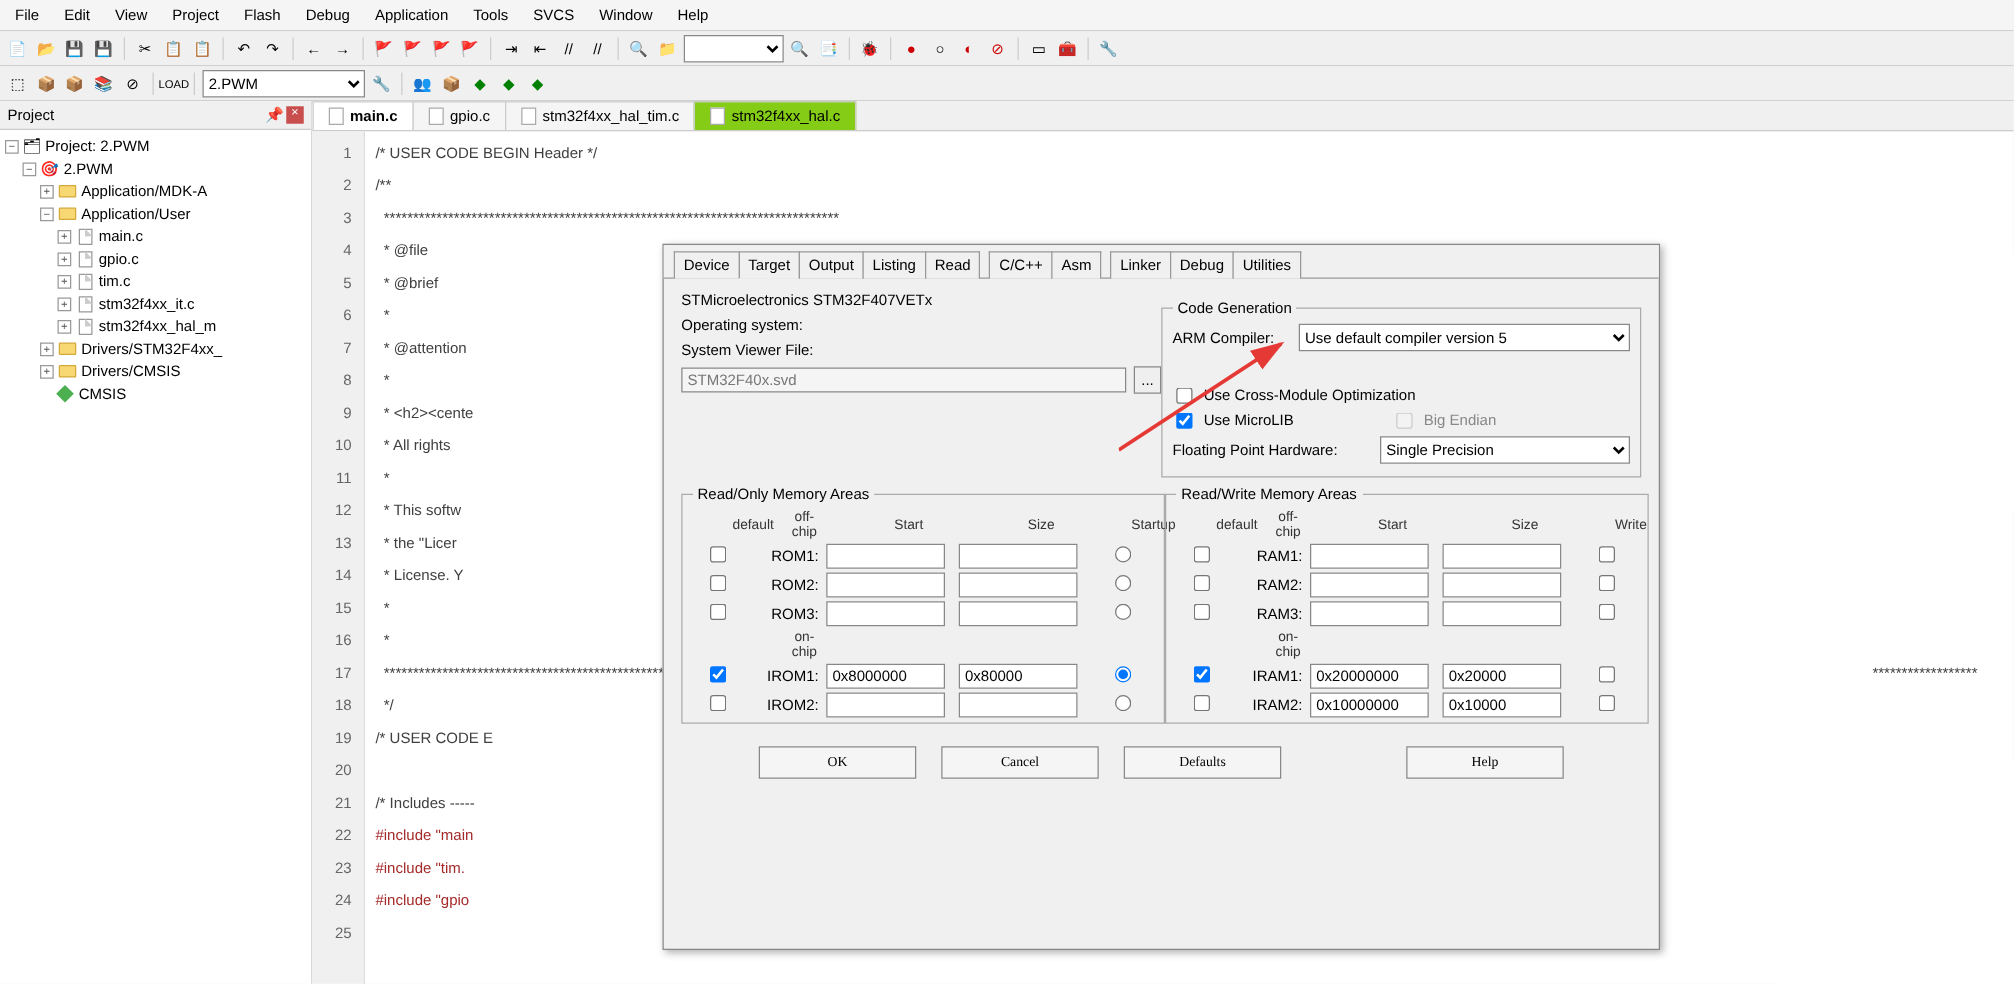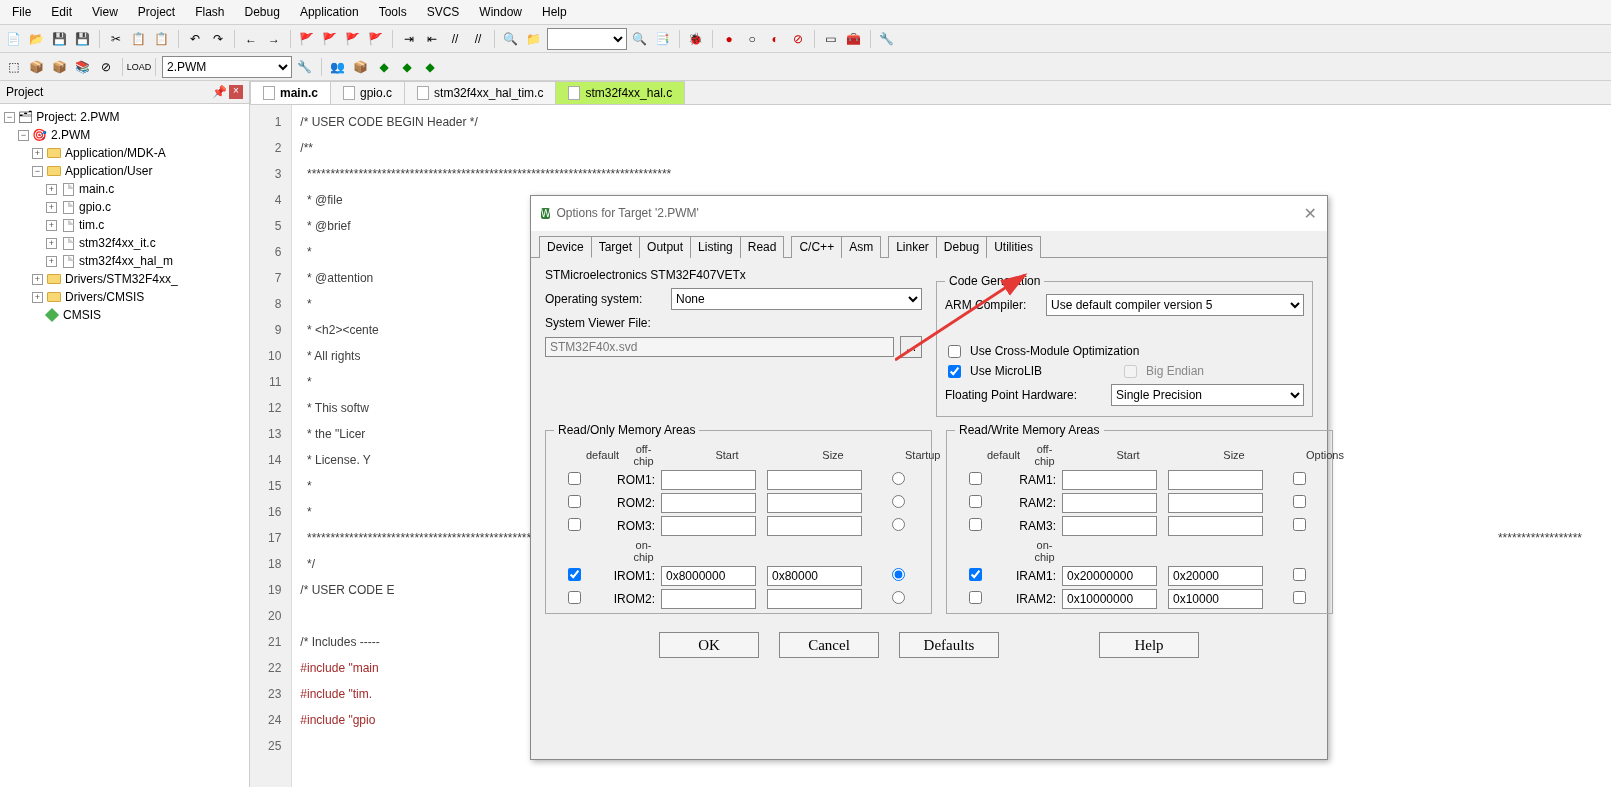--- a/index.html
+++ b/index.html
@@ -23,58 +23,58 @@
 .folder { background: #f7d873; border: 1px solid #d4a83a; width: 14px; height: 10px; border-radius: 1px; }
 .file-icon { background: #fff; border: 1px solid #999; width: 11px; height: 13px; position: relative; }
 .file-icon::after { content: ''; position: absolute; top: -1px; right: -1px; border: 3px solid transparent; border-left-color: #ccc; border-bottom-color: #ccc; }
 .diamond { width: 10px; height: 10px; background: #4caf50; transform: rotate(45deg); }
 .expander { width: 11px; height: 11px; border: 1px solid #999; text-align: center; line-height: 9px; font-size: 9px; color: #555; }
 
 .editor-area { flex: 1; background: #fff; display: flex; flex-direction: column; position: relative; }
 .tabs { background: #f0f0f0; display: flex; border-bottom: 1px solid #ccc; }
 .tab { padding: 4px 12px; border: 1px solid #ccc; border-bottom: none; background: #f5f5f5; margin-right: -1px; display: flex; align-items: center; gap: 5px; }
 .tab.active { background: #fff; font-weight: bold; }
-.tab.red { background: #bef264; }
+.tab.red { background: #84cc16; }
 .tab .fi { width: 12px; height: 14px; background: #fff; border: 1px solid #aaa; position: relative; }
 
 .code { flex: 1; display: flex; font-family: "Consolas", monospace; font-size: 16px; overflow: hidden; }
 .gutter { background: #f0f0f0; border-right: 1px solid #ddd; padding: 4px 10px 4px 18px; text-align: right; color: #666; }
 .gutter div { height: 26px; line-height: 26px; }
 .code-text { padding: 4px 8px; white-space: pre; color: #333; }
 .code-text div { height: 26px; line-height: 26px; }
 .c-comment { color: #404040; }
 .c-preproc { color: #a52a2a; }
 
 
 .dialog { position: absolute; left: 530px; top: 195px; width: 798px; height: 565px; background: #f0f0f0; border: 1px solid #888; box-shadow: 2px 2px 6px rgba(0,0,0,.3); }
 .dlg-title { background: #fff; padding: 8px 10px; display: flex; justify-content: space-between; align-items: center; font-size: 13px; color: #666;}
 .dlg-title .ic { width: 16px; height: 16px; background: #2e7d32; color: #fff; text-align: center; font-size: 10px; line-height: 16px; border-radius: 2px; margin-right: 6px; }
 .dlg-title .x { font-size: 16px; color: #888; }
 .dlg-tabs { display: flex; border-bottom: 1px solid #999; padding: 4px 8px 0 8px; background: #f0f0f0; font-family: Tahoma; font-size: 13px; }
 .dlg-tab { padding: 3px 7px; border: 1px solid #999; border-bottom: none; margin-right: -1px; background: #f0f0f0; position: relative; top: 1px; }
 .dlg-tab.active { background: #f0f0f0; border-bottom: 1px solid #f0f0f0; }
 .dlg-body { padding: 10px 14px; }
 .dlg-buttons { display: flex; gap: 20px; justify-content: center; padding: 8px; }
-.dlg-btn { width: 100px; height: 26px; border: 1px solid #888; background: #f5f5f5; font-family: Tahoma; font-size: 15px; }
+.dlg-btn { width: 126px; height: 26px; border: 1px solid #888; background: #f5f5f5; font-family: Tahoma; font-size: 11px; }
 
 .row { display: flex; align-items: center; margin-bottom: 6px; gap: 6px; }
 label { font-size: 12px; }
 input[type=text] { border: 1px solid #888; padding: 2px 4px; height: 20px; font-size: 12px; }
 select { border: 1px solid #888; height: 22px; font-size: 12px; background: #fff; }
 input[type=checkbox], input[type=radio] { margin: 0 3px; }
 
 fieldset { border: 1px solid #aaa; padding: 6px 8px 4px 8px; margin-top: 6px; }
 legend { font-size: 12px; padding: 0 4px; }
 
 .mem-grid { display: grid; grid-template-columns: 40px 55px 100px 100px 50px; gap: 3px 6px; align-items: center; font-size: 12px; }
 .mem-grid .hdr { text-align: center; color: #333; font-size: 11px; margin-left: 32px; }
 .mem-grid input[type=text] { width: 95px; }
 .mem-label { text-align: right; }
 
-.two-col { display: flex; gap: 14px; }
+.two-col { display: flex; }
 .two-col > div { flex: 1; }
 
 .arrow { position: absolute; left: 895px; top: 270px; pointer-events: none; }
 .disabled { color: #888; }
 </style>
 </head>
 <body>
 
 <div class="menubar">
   <span>File</span>
@@ -295,45 +295,40 @@
           <div>23</div>
           <div>24</div>
           <div>25</div>
         </div>
       <div class="code-text" id="codetext"><div class="c-comment">/* USER CODE BEGIN Header */</div><div class="c-comment">/**</div><div class="c-comment">  ******************************************************************************</div><div class="c-comment">  * @file</div><div class="c-comment">  * @brief</div><div class="c-comment">  *</div><div class="c-comment">  * @attention</div><div class="c-comment">  *</div><div class="c-comment">  * &lt;h2&gt;&lt;cente</div><div class="c-comment">  * All rights</div><div class="c-comment">  *</div><div class="c-comment">  * This softw</div><div class="c-comment">  * the "Licer</div><div class="c-comment">  * License. Y</div><div class="c-comment">  *</div><div class="c-comment">  *</div><div class="c-comment">  ******************************************************************************<span style="position: relative; left: 820px;">  ******************</span></div><div class="c-comment">  */</div><div class="c-comment">/* USER CODE E</div><div class=""></div><div class="c-comment">/* Includes -----<span style="position: relative; left: 820px;">-----*/</span></div><div class="c-preproc">#include "main</div><div class="c-preproc">#include "tim.</div><div class="c-preproc">#include "gpio</div><div class=""></div></div>
     </div>
   </div>
 </div>
 
 <div class="dialog">
-  <div class="dlg-title">
-    <span><span class="ic">W</span><span>Options for Target '2.PWM'</span></span>
-    <span class="x">✕</span>
-  </div>
   <div class="dlg-tabs">
     <div class="dlg-tab">Device</div>
     <div class="dlg-tab active">Target</div>
     <div class="dlg-tab">Output</div>
     <div class="dlg-tab">Listing</div>
     <div class="dlg-tab">Read</div>
     <div class="dlg-tab" style="margin-left:8px">C/C++</div>
     <div class="dlg-tab">Asm</div>
     <div class="dlg-tab" style="margin-left:8px">Linker</div>
     <div class="dlg-tab">Debug</div>
     <div class="dlg-tab" style="margin-left:0">Utilities</div>
   </div>
   <div class="dlg-body">
     <div class="two-col">
       <div>
         <div class="row">
             <label style="font-weight:normal">STMicroelectronics STM32F407VETx</label>
           </div>
         <div class="row">
           <label style="width:120px">Operating system:</label>
-          <select style="flex:1"><option>None</option></select>
         </div>
         <div class="row">
             <label>System Viewer File:</label>
           </div>
         <div class="row">
           <input type="text" style="flex: 1 1 0%; background: rgb(245, 245, 245); color: rgb(119, 119, 119);" readonly="" value="STM32F40x.svd">
           <button style="width:22px;height:22px;border:1px solid #888">...</button>
         </div>
       </div>
       <div>
@@ -403,21 +398,21 @@
             <div style="text-align:center"><input type="radio" name="startup" style=""></div>
           </div>
       </fieldset>
       <fieldset>
         <legend>Read/Write Memory Areas</legend>
         <div class="mem-grid" id="rw-grid">
             <div class="hdr">default</div>
             <div class="hdr">off-chip</div>
             <div class="hdr">Start</div>
             <div class="hdr">Size</div>
-            <div class="hdr">Options</div>
+            <div class="hdr">Write</div>
             <div style="text-align:center"><input type="checkbox" style=""></div>
             <div class="mem-label">RAM1:</div>
             <div><input type="text" value="" style=""></div>
             <div><input type="text" value="" style=""></div>
             <div style="text-align:center"><input type="checkbox" name="" style=""></div>
             <div style="text-align:center"><input type="checkbox" style=""></div>
             <div class="mem-label">RAM2:</div>
             <div><input type="text" value="" style=""></div>
             <div><input type="text" value="" style=""></div>
             <div style="text-align:center"><input type="checkbox" name="" style=""></div>

